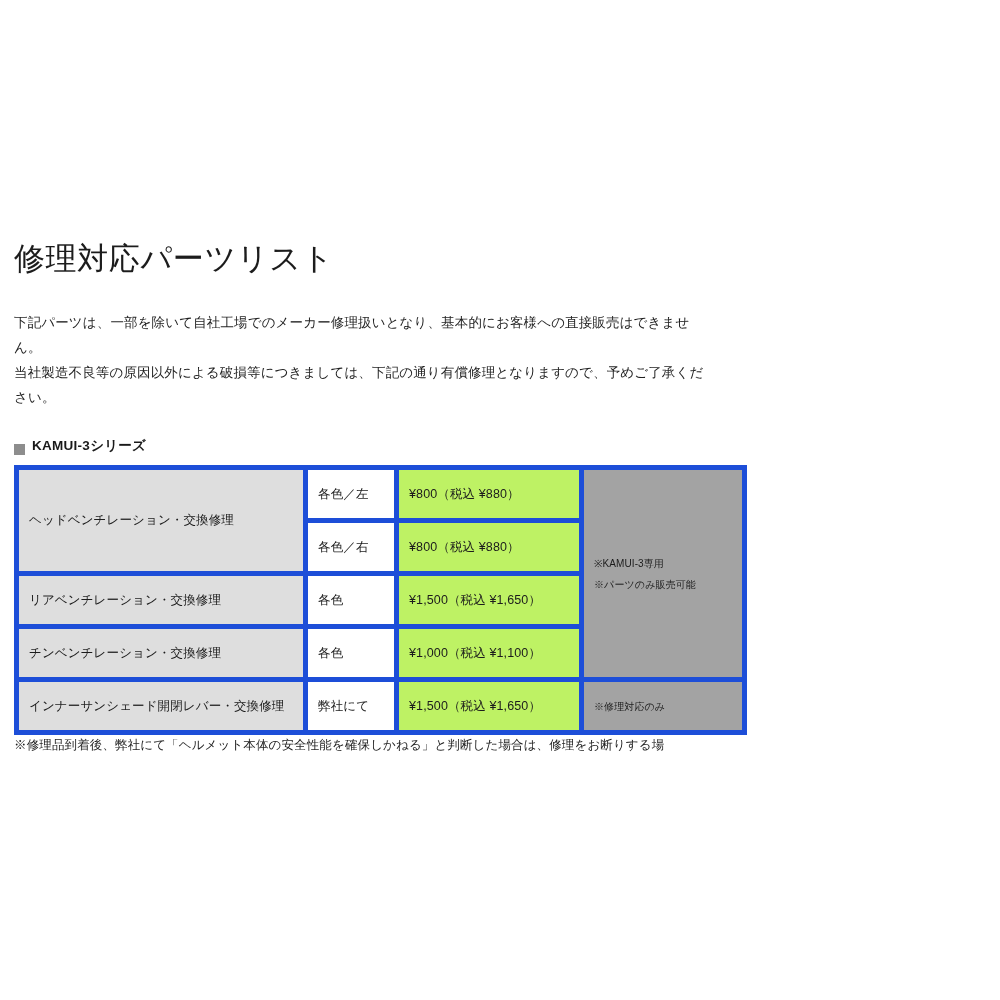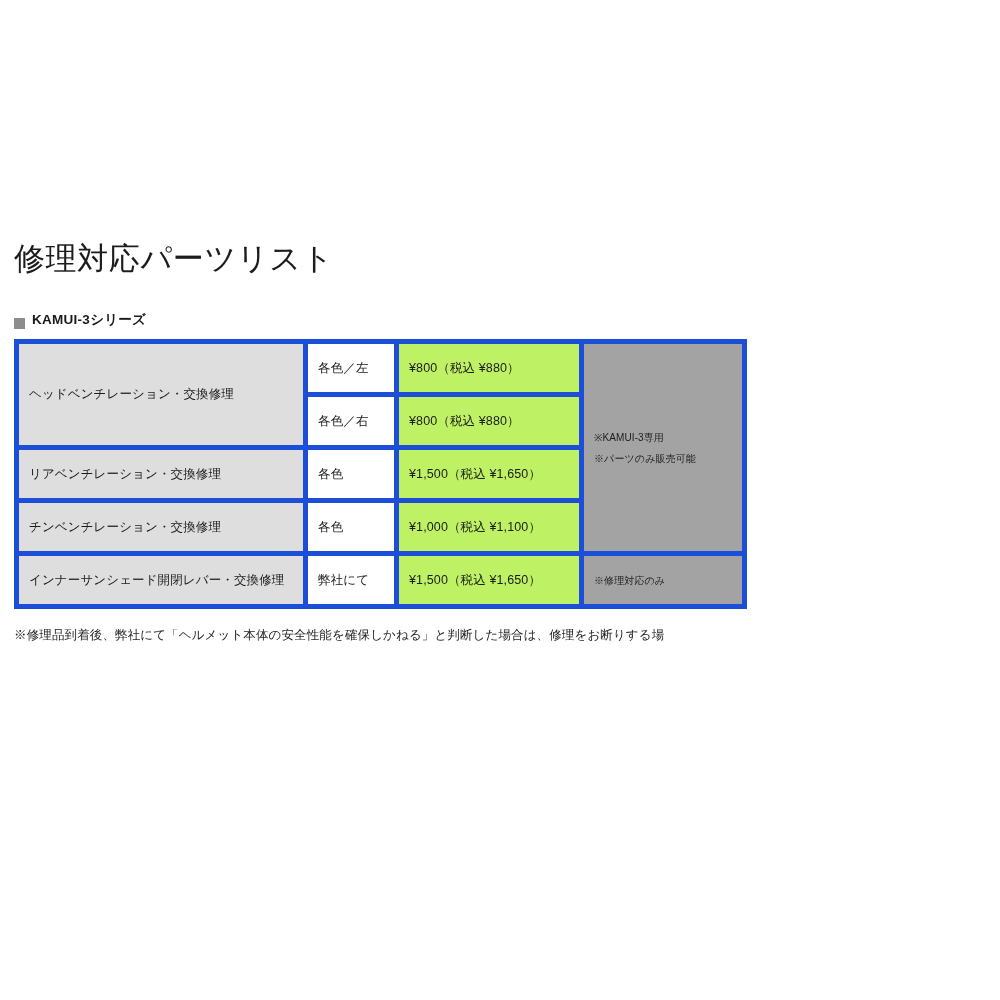--- a/index.html
+++ b/index.html
@@ -94,21 +94,21 @@
     background: #bef264;
   }
   td.note-cell {
     width: 138px;
     background: #a3a3a3;
     line-height: 2.1;
     font-size: 10px;
   }
   .note-lines span { display: block; }
   .footnote {
-    margin-top: 16px;
+    margin-top: 0;
     font-size: 12.5px;
     line-height: 1.75;
     color: #1f1f1f;
     letter-spacing: 0.01em;
   }
   .footnote .indent {
     display: block;
     padding-left: 16px;
   }
 </style>
@@ -116,20 +116,22 @@
 <body>
 
 <div class="page">
   <div class="frame-top"></div>
 
   <div class="content">
 
     <h1 class="doc-title">修理対応パーツリスト</h1>
 
     <div class="intro">
+      <p>下記パーツは、一部を除いて自社工場でのメーカー修理扱いとなり、基本的にお客様への直接販売はできません。</p>
+      <p>当社製造不良等の原因以外による破損等につきましては、下記の通り有償修理となりますので、予めご了承ください。</p>
     </div>
 
     <div class="section-heading">
       <span class="section-marker"></span>
       <span>KAMUI-3シリーズ</span>
     </div>
 
     <table class="parts">
       <tbody>
         <tr>

